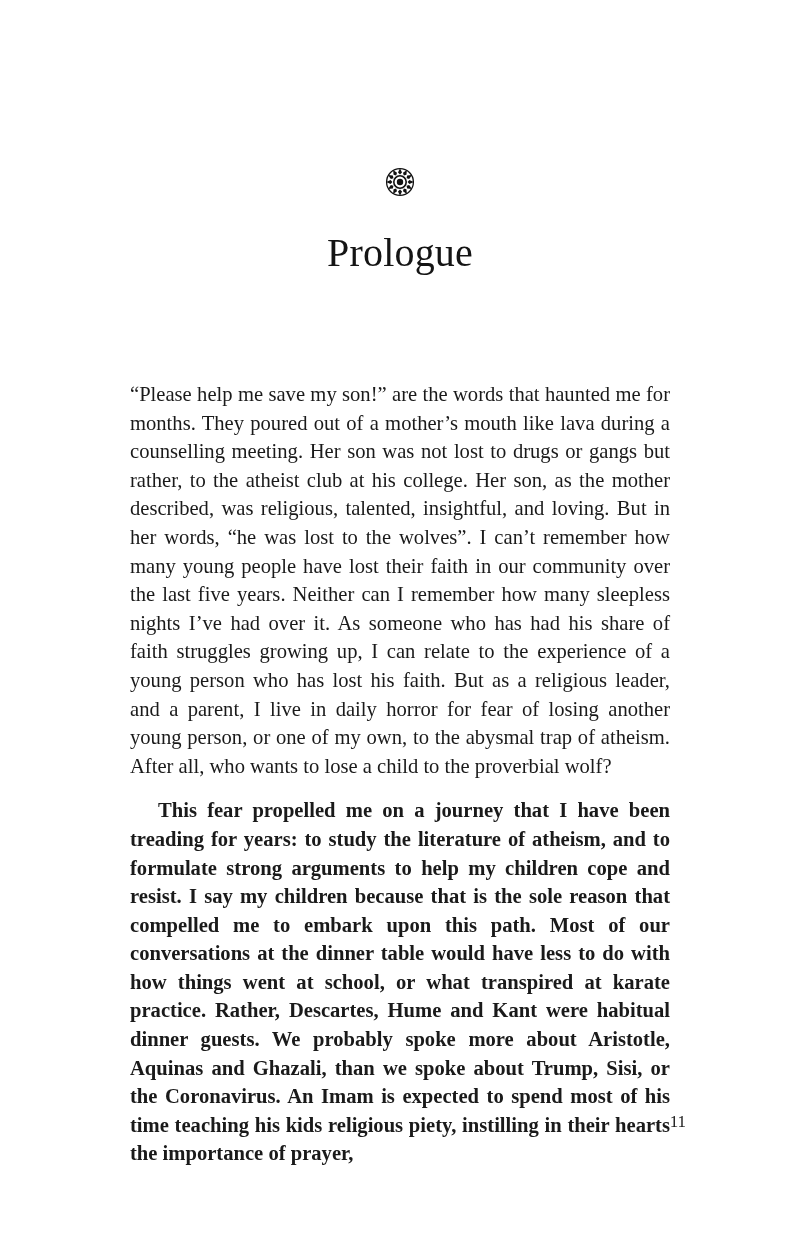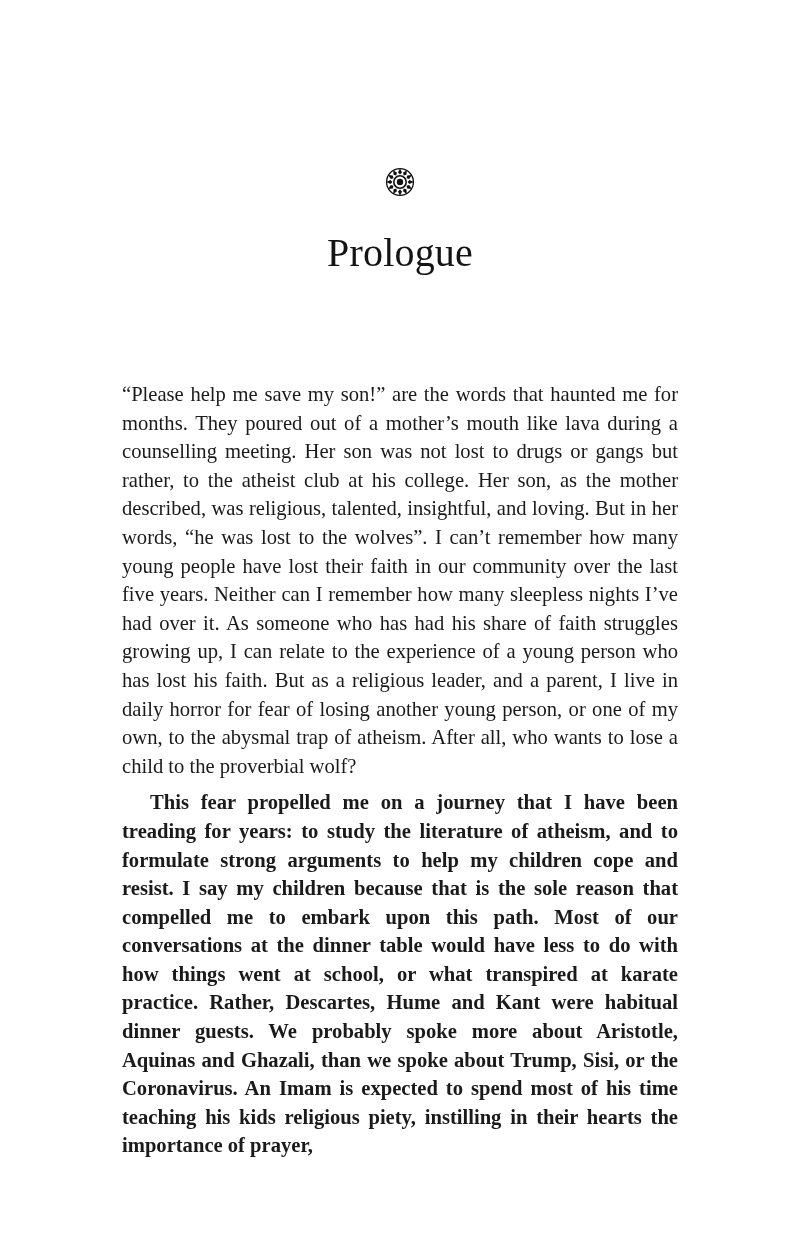--- a/index.html
+++ b/index.html
@@ -48,21 +48,21 @@
   .body-text {
     margin-top: 104px;
     font-size: 20.6px;
     line-height: 28.6px;
     text-align: justify;
     text-justify: inter-word;
     color: #1a1a1a;
     hyphens: none;
   }
   .body-text p {
-    margin: 8px;
+    margin: 16px;
   }
   .body-text p.indent {
     text-indent: 28px;
     font-weight: bold;
   }
   .folio {
     position: absolute;
     left: 114px;
     top: 1112px;
     width: 572px;
@@ -126,13 +126,14 @@
     </div>
 
     <h1 class="chapter-title">Prologue</h1>
 
     <div class="body-text">
       <p>“Please help me save my son!” are the words that haunted me for months. They poured out of a mother’s mouth like lava during a counselling meeting. Her son was not lost to drugs or gangs but rather, to the atheist club at his college. Her son, as the mother described, was religious, talented, insightful, and loving. But in her words, “he was lost to the wolves”. I can’t remember how many young people have lost their faith in our community over the last five years. Neither can I remember how many sleepless nights I’ve had over it. As someone who has had his share of faith struggles growing up, I can relate to the experience of a young person who has lost his faith. But as a religious leader, and a parent, I live in daily horror for fear of losing another young person, or one of my own, to the abysmal trap of atheism. After all, who wants to lose a child to the proverbial wolf?</p>
       <p class="indent">This fear propelled me on a journey that I have been treading for years: to study the literature of atheism, and to formulate strong arguments to help my children cope and resist. I say my children because that is the sole reason that compelled me to embark upon this path. Most of our conversations at the dinner table would have less to do with how things went at school, or what transpired at karate practice. Rather, Descartes, Hume and Kant were habitual dinner guests. We probably spoke more about Aristotle, Aquinas and Ghazali, than we spoke about Trump, Sisi, or the Coronavirus. An Imam is expected to spend most of his time teaching his kids religious piety, instilling in their hearts the importance of prayer,</p>
     </div>
   </div>
 
+  <div class="folio">11</div>
 </div>
 
 </body></html>

